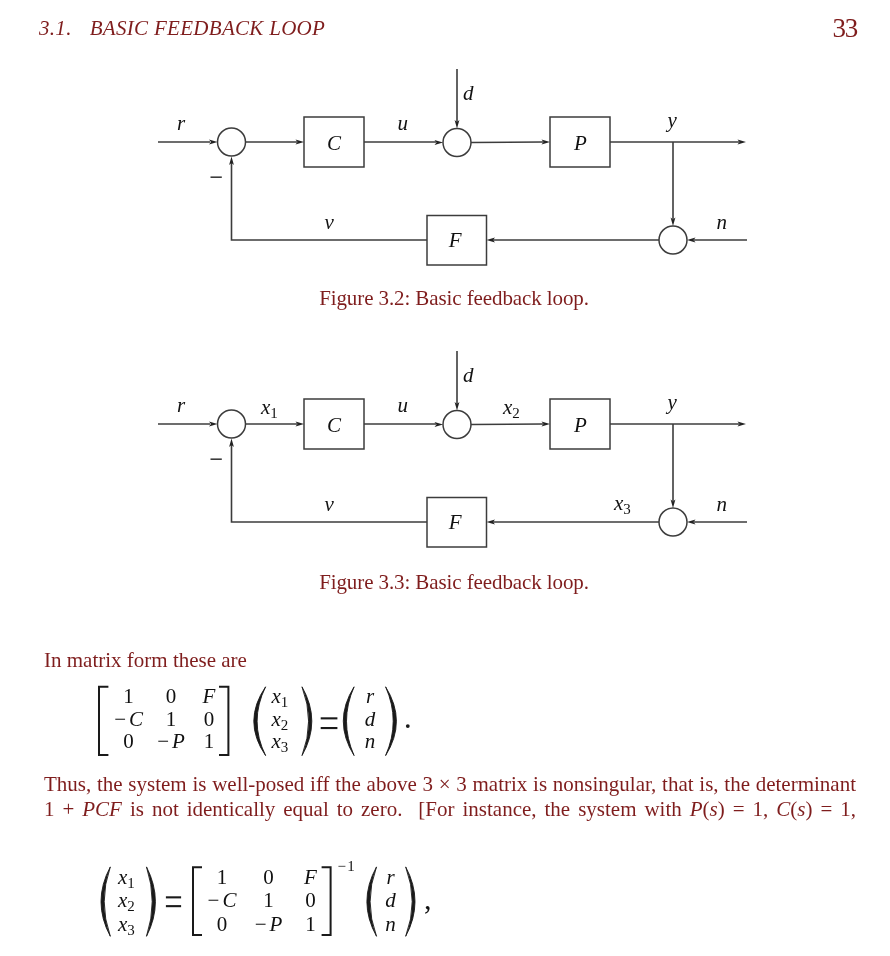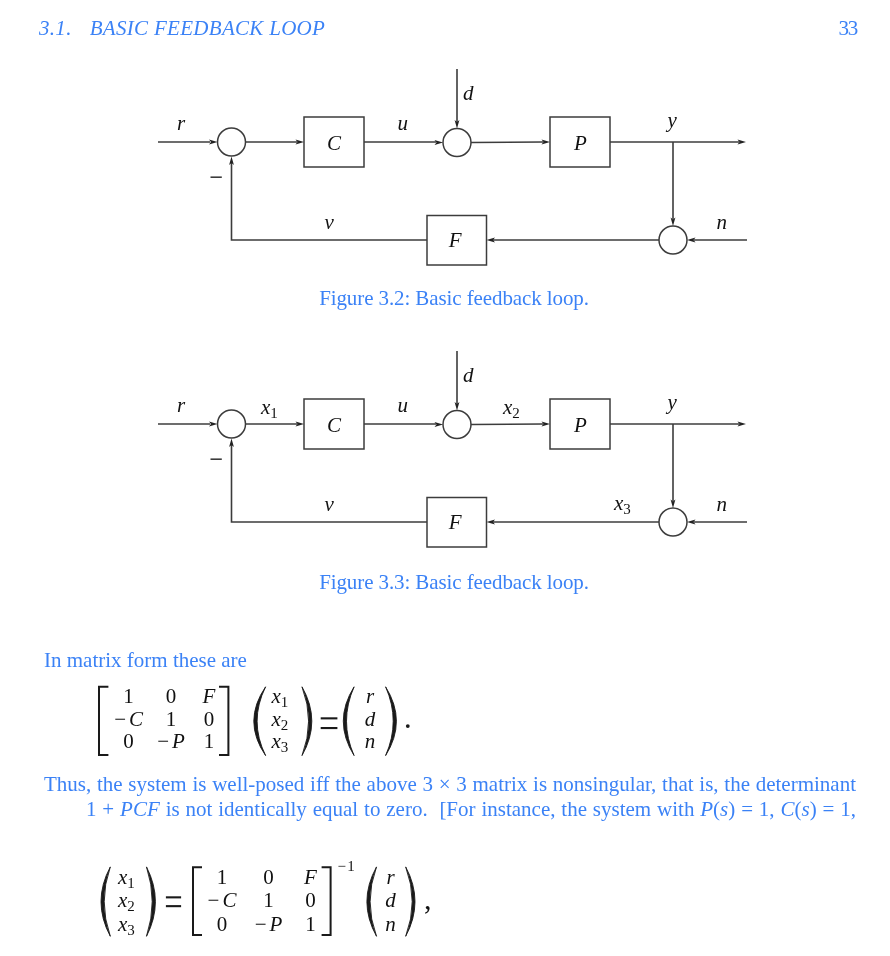--- a/index.html
+++ b/index.html
@@ -1,33 +1,33 @@
 <!DOCTYPE html>
 <html><head>
 <meta charset="utf-8">
 <style>
 html,body{margin:0;padding:0;background:#fff;}
 #page{position:relative;width:890px;height:956px;background:#ffffff;overflow:hidden;
-  font-family:"Liberation Serif",serif;color:#3b82f6;}
+  font-family:"Liberation Serif",serif;color:#7f1d1d;}
 .abs{position:absolute;white-space:nowrap;}
 svg{position:absolute;left:0;top:0;}
 svg text{font-family:"Liberation Serif",serif;font-size:21px;fill:#111;}
 svg .it{font-style:italic;}
 .ln{stroke:#3c3c3c;stroke-width:1.6;fill:none;}
 .shape{stroke:#3c3c3c;stroke-width:1.5;fill:none;}
 .ah{fill:#222;stroke:none;}
 .crs{fill:#1a1a1a;stroke:#1a1a1a;stroke-width:0.9;stroke-linejoin:round;}
 .brk{stroke:#1a1a1a;stroke-width:2;fill:none;}
 </style>
 </head>
 <body>
 <div id="page">
 
 <div class="abs" style="left:39px;top:17.6px;font-style:italic;font-size:21px;letter-spacing:0.3px;line-height:21px;">3.1.<span style="display:inline-block;width:18px;"></span>BASIC FEEDBACK LOOP</div>
-<div class="abs" style="left:0px;top:17.6px;width:857px;text-align:right;font-size:21px;letter-spacing:-1.2px;line-height:21px;">33</div>
+<div class="abs" style="left:0px;top:17.6px;width:857px;text-align:right;font-size:27px;letter-spacing:-1.2px;line-height:21px;">33</div>
 
 <svg width="890" height="956" viewBox="0 0 890 956">
 
   <g id="fig1">
     <circle class="shape" cx="231.5" cy="142" r="14"></circle>
     <circle class="shape" cx="457" cy="142.5" r="14"></circle>
     <circle class="shape" cx="673" cy="240" r="14"></circle>
     <rect class="shape" x="304" y="117" width="60" height="50"></rect>
     <rect class="shape" x="550" y="117" width="60" height="50"></rect>
     <rect class="shape" x="427" y="215.5" width="59.5" height="49.5"></rect>
@@ -174,16 +174,16 @@
   </g>
 </svg>
 
 <div class="abs" style="left:9px;top:285.8px;width:890px;text-align:center;font-size:21px;line-height:24px;letter-spacing:-0.1px;">Figure 3.2: Basic feedback loop.</div>
 <div class="abs" style="left:9px;top:569.5px;width:890px;text-align:center;font-size:21px;line-height:24px;letter-spacing:-0.1px;">Figure 3.3: Basic feedback loop.</div>
 
 <div class="abs" style="left:44px;top:648px;font-size:21px;line-height:24px;text-align:center;">In matrix form these are</div>
 
 <div class="abs" style="left:44px;top:772px;width:812px;font-size:21px;">
   <div style="text-align:justify;text-align-last:justify;line-height:25.4px;">Thus, the system is well-posed iff the above 3 × 3 matrix is nonsingular, that is, the determinant</div>
-  <div style="text-align:justify;text-align-last:justify;line-height:25.4px;margin-left:42px;">1 + <i>PCF</i> is not identically equal to zero. &nbsp;[For instance, the system with <i>P</i>(<i>s</i>) = 1, <i>C</i>(<i>s</i>) = 1,</div>
+  <div style="text-align:justify;text-align-last:justify;line-height:25.4px;">1 + <i>PCF</i> is not identically equal to zero. &nbsp;[For instance, the system with <i>P</i>(<i>s</i>) = 1, <i>C</i>(<i>s</i>) = 1,</div>
 </div>
 
 </div>
 
 </body></html>

